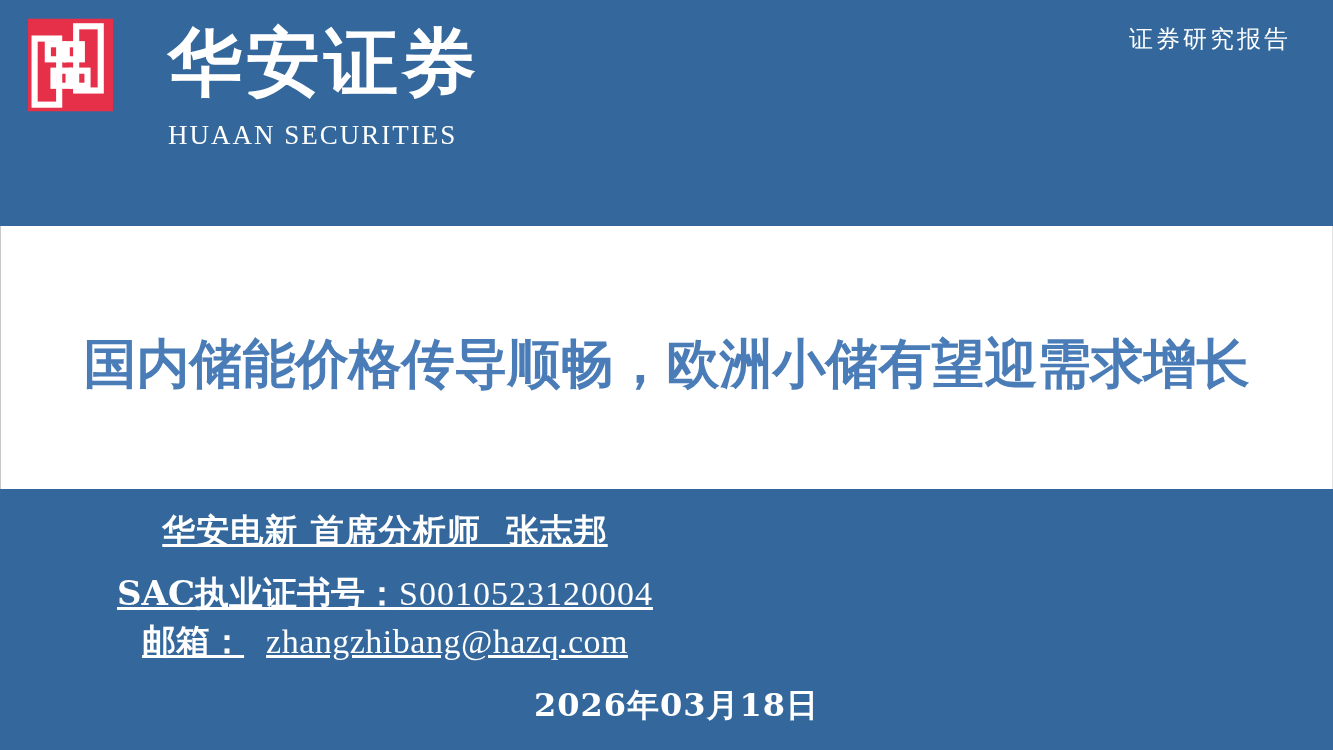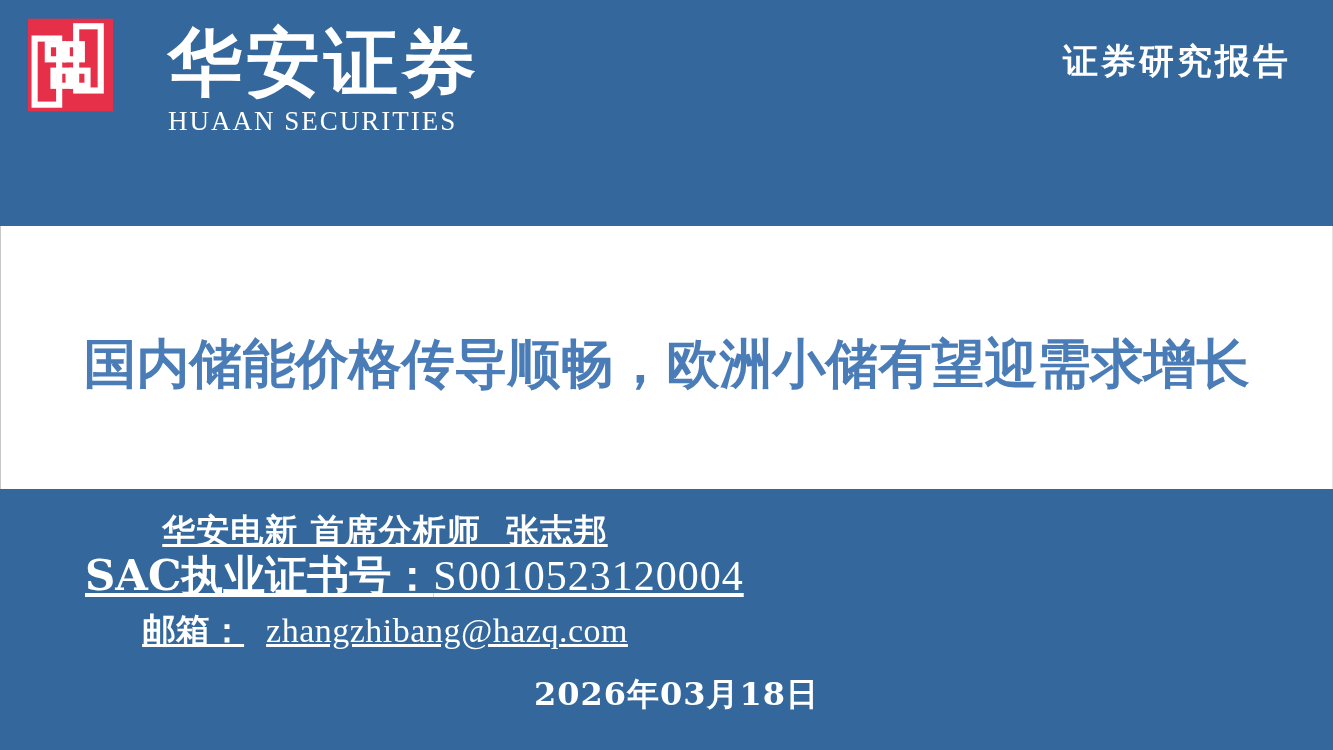--- a/index.html
+++ b/index.html
@@ -37,29 +37,29 @@
     font-weight:600;
     letter-spacing:4px;
     white-space:nowrap;
   }
   .brand-en{
     color:#ffffff;
     font-family:"Liberation Serif", serif;
     font-size:27px;
     line-height:30px;
     letter-spacing:2px;
-    margin-top:0px;
+    margin-top:14px;
     white-space:nowrap;
   }
   .report-type{
     position:absolute;
-    right:42px;top:38px;
+    right:42px;top:23px;
     color:#ffffff;
-    font-size:35px;
-    font-weight:700;
+    font-size:24px;
+    font-weight:400;
     letter-spacing:3px;
     white-space:nowrap;
   }
   
   .title-band{
     height:263px;
     background:#ffffff;
     border-left:1px solid #c8c8c8;
     border-right:1px solid #e2e2e2;
     box-sizing:border-box;
@@ -95,22 +95,23 @@
     text-decoration:underline;
   }
   .role-line{
     font-size:33px;
     line-height:36px;
     font-weight:700;
     letter-spacing:1px;
     white-space:pre;
   }
   .sac-line{
-    font-size:42px;
-    line-height:54px;
+    margin-top:24px;
+    font-size:34px;
+    line-height:40px;
     white-space:nowrap;
   }
   .email-line{
     margin-top:7px;
     font-size:34px;
     line-height:40px;
     white-space:nowrap;
   }
   .cjk-label{
     font-weight:700;

